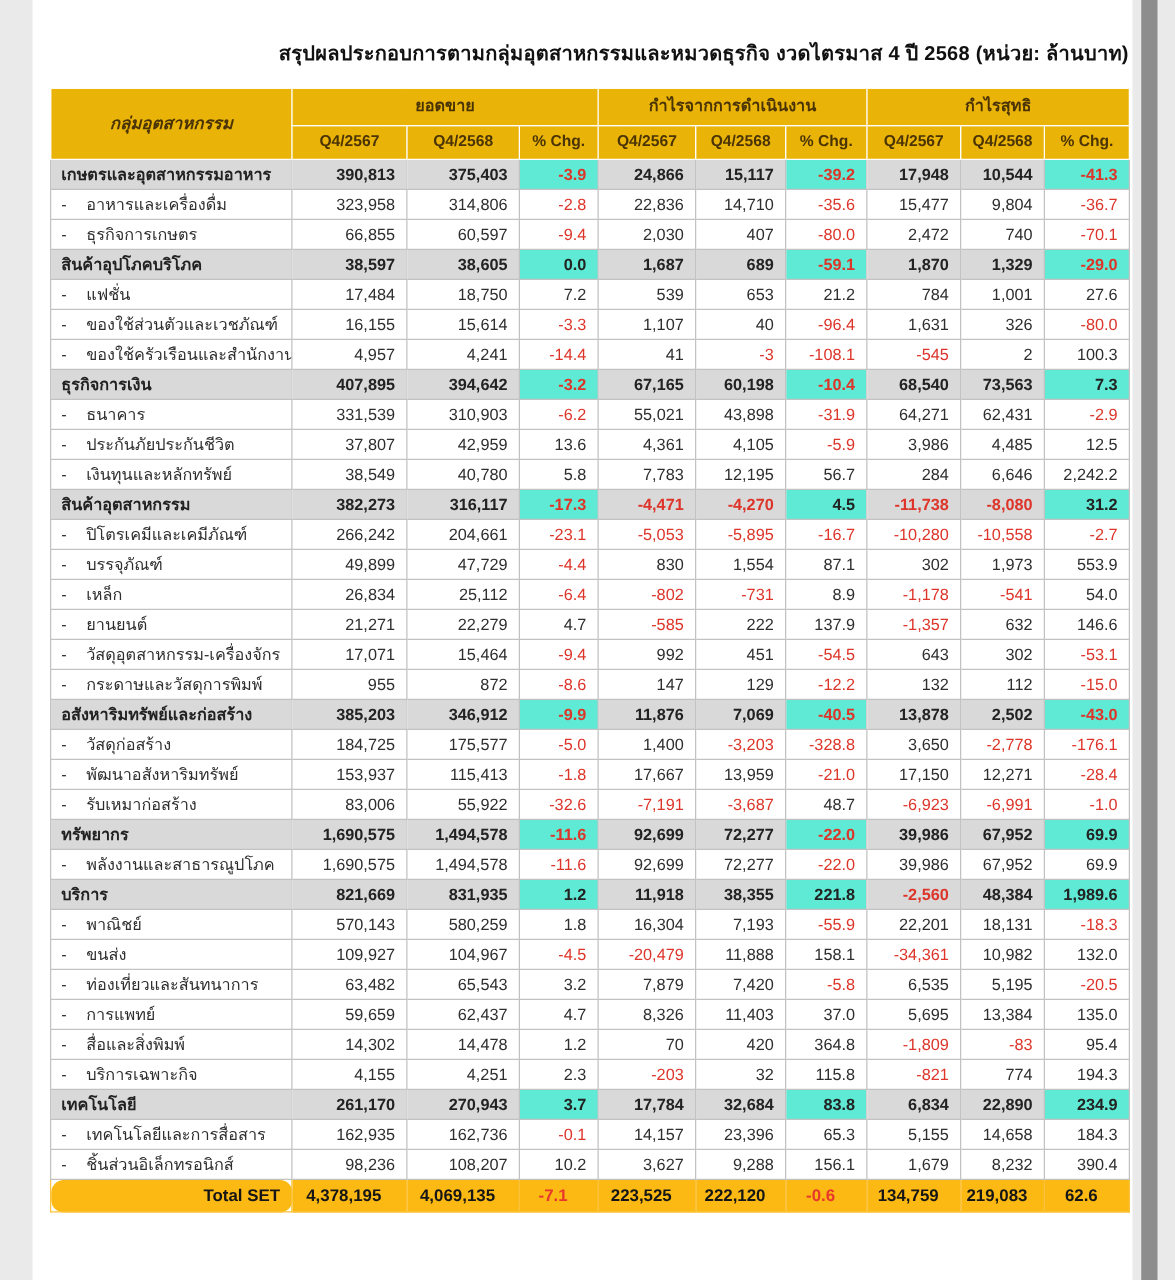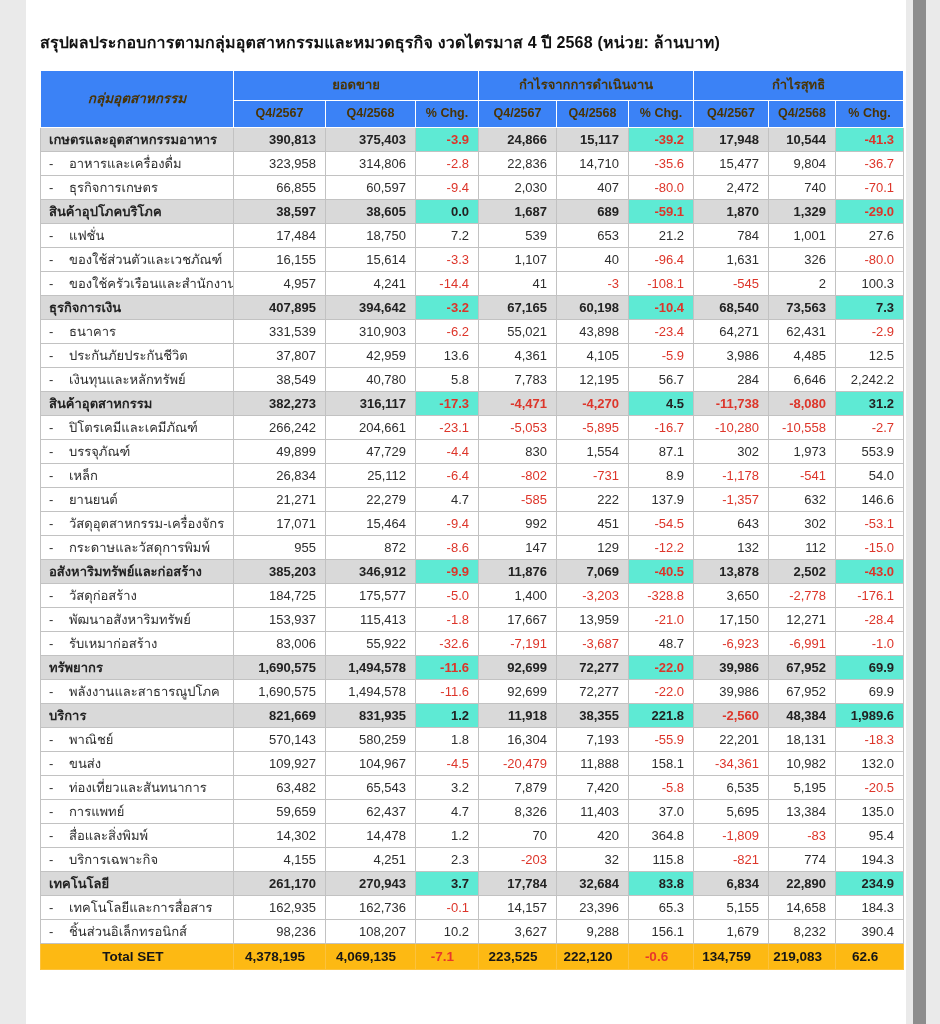--- a/index.html
+++ b/index.html
@@ -19,31 +19,31 @@
   }
   .scroll-thumb{
     position:absolute;left:7px;top:0;width:13px;height:100%;
     background:#8d8d8d;
   }
   .content{
     position:absolute;left:40px;top:0;width:863px;
   }
   .title{
     margin-top:30px;
-    text-align:left;
+    text-align:right;
     font-size:16px;font-weight:bold;color:#111;
     letter-spacing:.2px;
   }
   table.report{
     margin-top:15px;
     width:863px;table-layout:fixed;border-collapse:collapse;
   }
   
   thead th{
-    background:#3b82f6;color:#4a3405;font-weight:bold;
+    background:#eab308;color:#4a3405;font-weight:bold;
     border:1px solid #ffffff;
     font-size:13px;line-height:1.1;
     padding:3px 4px;
   }
   th.name-h{font-size:13.5px;font-style:italic;}
   th.group-h{height:23px;}
   th.sub-h{height:20px;font-size:12.5px;}
   
   tbody td{
     border:1px solid #c2c2c2;
@@ -61,21 +61,21 @@
   tbody td.pct-cell{background:#dbdbdb;}
   tbody tr.section-row td.pct-cell{background:#5eead4;}
   .dash{display:inline-block;width:9px;margin-right:11px;text-align:left;}
   .neg{color:#dd352a !important;}
   
   tfoot td{
     background:#fdb913;border:1px solid #fcc23d;
     font-size:13.5px;font-weight:bold;color:#161616;
     height:25px;padding:0 9px 0 0;text-align:center;white-space:nowrap;
   }
-  tfoot td.name-cell{text-align:center;padding-left:1px;}
+  tfoot td.name-cell{text-align:right;padding-left:1px;border-radius:10px;}
   tfoot td.neg{color:#e8372c !important;}
 </style>
 </head>
 <body>
 
 <div class="left-margin"></div>
 
 <div class="scroll-track">
   <div class="scroll-thumb"></div>
 </div>
@@ -212,21 +212,21 @@
           <td class="num-cell">73,563</td>
           <td class="num-cell pct-cell">7.3</td>
         </tr>
         <tr class="sub-row">
           <td class="name-cell"><span class="dash">-</span>ธนาคาร</td>
           <td class="num-cell">331,539</td>
           <td class="num-cell">310,903</td>
           <td class="num-cell pct-cell neg">-6.2</td>
           <td class="num-cell">55,021</td>
           <td class="num-cell">43,898</td>
-          <td class="num-cell pct-cell neg">-23.4</td>
+          <td class="num-cell pct-cell neg">-31.9</td>
           <td class="num-cell">64,271</td>
           <td class="num-cell">62,431</td>
           <td class="num-cell pct-cell neg">-2.9</td>
         </tr>
         <tr class="sub-row">
           <td class="name-cell"><span class="dash">-</span>ประกันภัยประกันชีวิต</td>
           <td class="num-cell">37,807</td>
           <td class="num-cell">42,959</td>
           <td class="num-cell pct-cell">13.6</td>
           <td class="num-cell">4,361</td>

